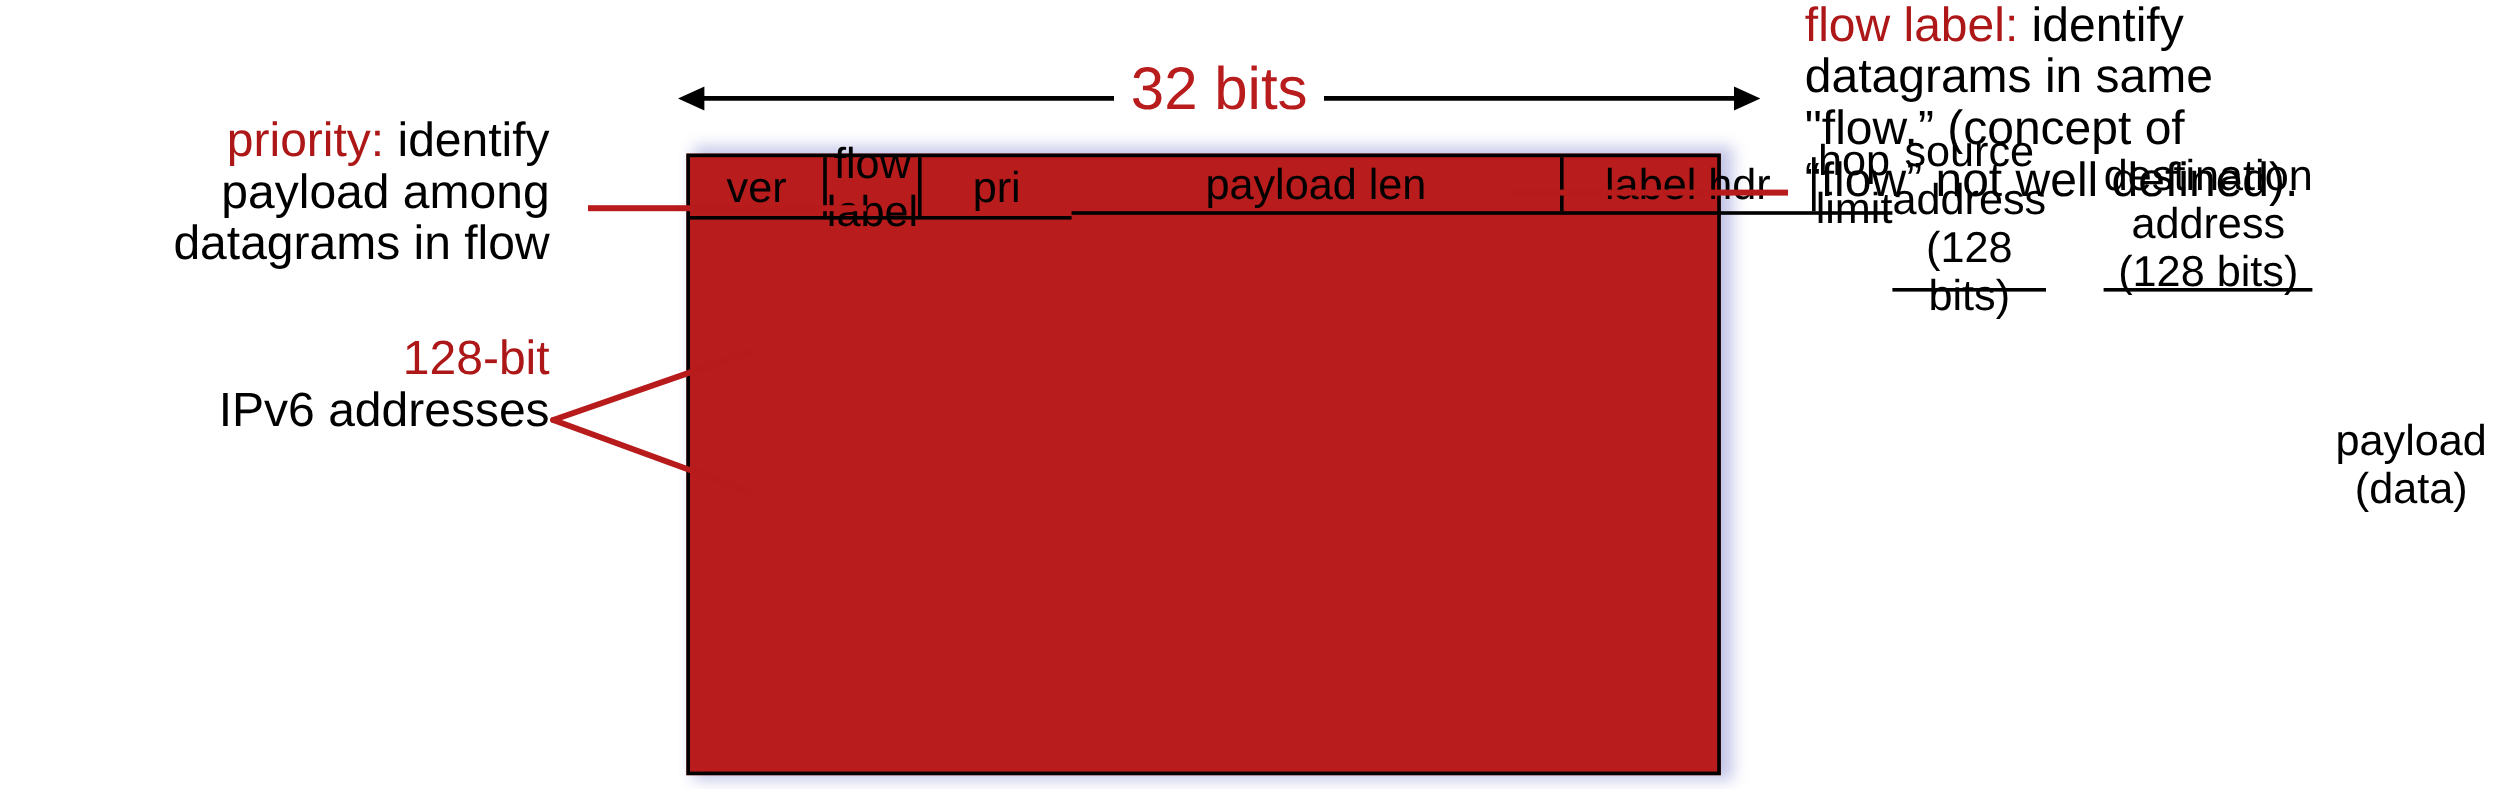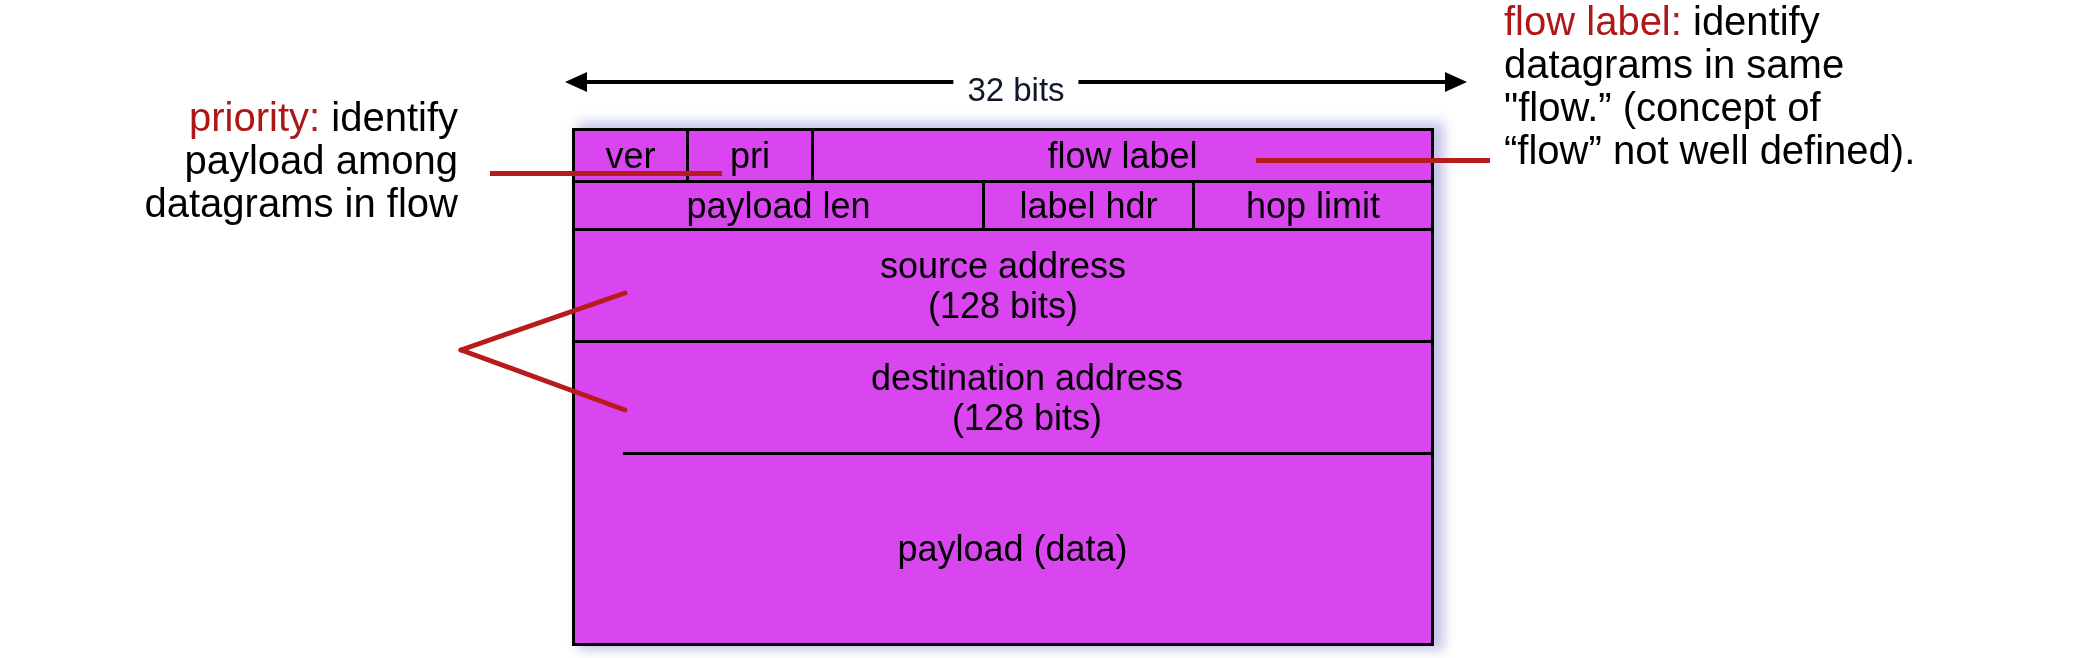--- a/index.html
+++ b/index.html
@@ -57,25 +57,24 @@
     height: 52px;
   }
   #bits-measure svg { display: block; }
   #bits-label {
     position: absolute;
     left: 50%;
     top: -4px;
     transform: translateX(-50%);
     background: #ffffff;
     padding: 0 14px;
-    font-size: 33px;
-    color: #0f172a;
+    font-size: 50px;
+    color: #b91c1c;
     font-family: "Liberation Sans", sans-serif;
     line-height: 44px;
-    margin-top: 16px;
   }
 
   
   #hdr-shadow {
     position: absolute;
     left: 578px;
     top: 122px;
     width: 866px;
     height: 528px;
     background: #b9bbe3;
@@ -83,23 +82,23 @@
     opacity: .85;
   }
   #hdr-table {
     position: absolute;
     left: 572px;
     top: 128px;
     width: 862px;
     height: 518px;
     box-sizing: border-box;
     border: 3px solid #000000;
-    background: #d946ef;
+    background: #b91c1c;
     display: flex;
-    flex-direction: column;
+    flex-direction: row;
   }
   .hdr-row {
     display: flex;
     box-sizing: border-box;
     border-bottom: 3px solid #000000;
     position: relative;
   }
   .hdr-row:last-child { border-bottom: none; padding-left: 19px; }
   .hdr-cell {
     box-sizing: border-box;
@@ -165,20 +164,22 @@
 </style>
 </head>
 <body>
 
 <div id="stage">
 
   <div class="annot" id="annot-priority"><span class="kw">priority:</span><span> identify
 payload among
 datagrams in flow</span></div>
 
+  <div class="annot" id="annot-128bit"><span class="kw">128-bit</span><span>
+IPv6 addresses</span></div>
 
   <div class="annot" id="annot-flowlabel"><span class="kw">flow label:</span><span> identify
 datagrams in same
 "flow.” (concept of
 “flow” not well defined).</span></div>
 
   <div id="bits-measure">
     <svg width="902" height="52" viewBox="0 0 902 52">
       <line x1="14" y1="26" x2="888" y2="26" stroke="#000000" stroke-width="4"></line>
       <polygon points="0,26 22,16 22,36" fill="#000000"></polygon>
@@ -186,22 +187,22 @@
     </svg>
     <div id="bits-label">32 bits</div>
   </div>
 
   <div id="hdr-shadow"></div>
 
   <div id="hdr-table">
 
     <div class="hdr-row" id="row-1">
       <div class="hdr-cell" id="cell-ver">ver</div>
+      <div class="hdr-cell" id="cell-flow">flow label</div>
       <div class="hdr-cell" id="cell-pri">pri</div>
-      <div class="hdr-cell" id="cell-flow">flow label</div>
     </div>
 
     <div class="hdr-row" id="row-2">
       <div class="hdr-cell" id="cell-payloadlen">payload len</div>
       <div class="hdr-cell" id="cell-nexthdr">label hdr</div>
       <div class="hdr-cell" id="cell-hoplimit">hop limit</div>
     </div>
 
     <div class="hdr-row" id="row-3">
       <div class="hdr-cell" id="cell-srcaddr">source address

